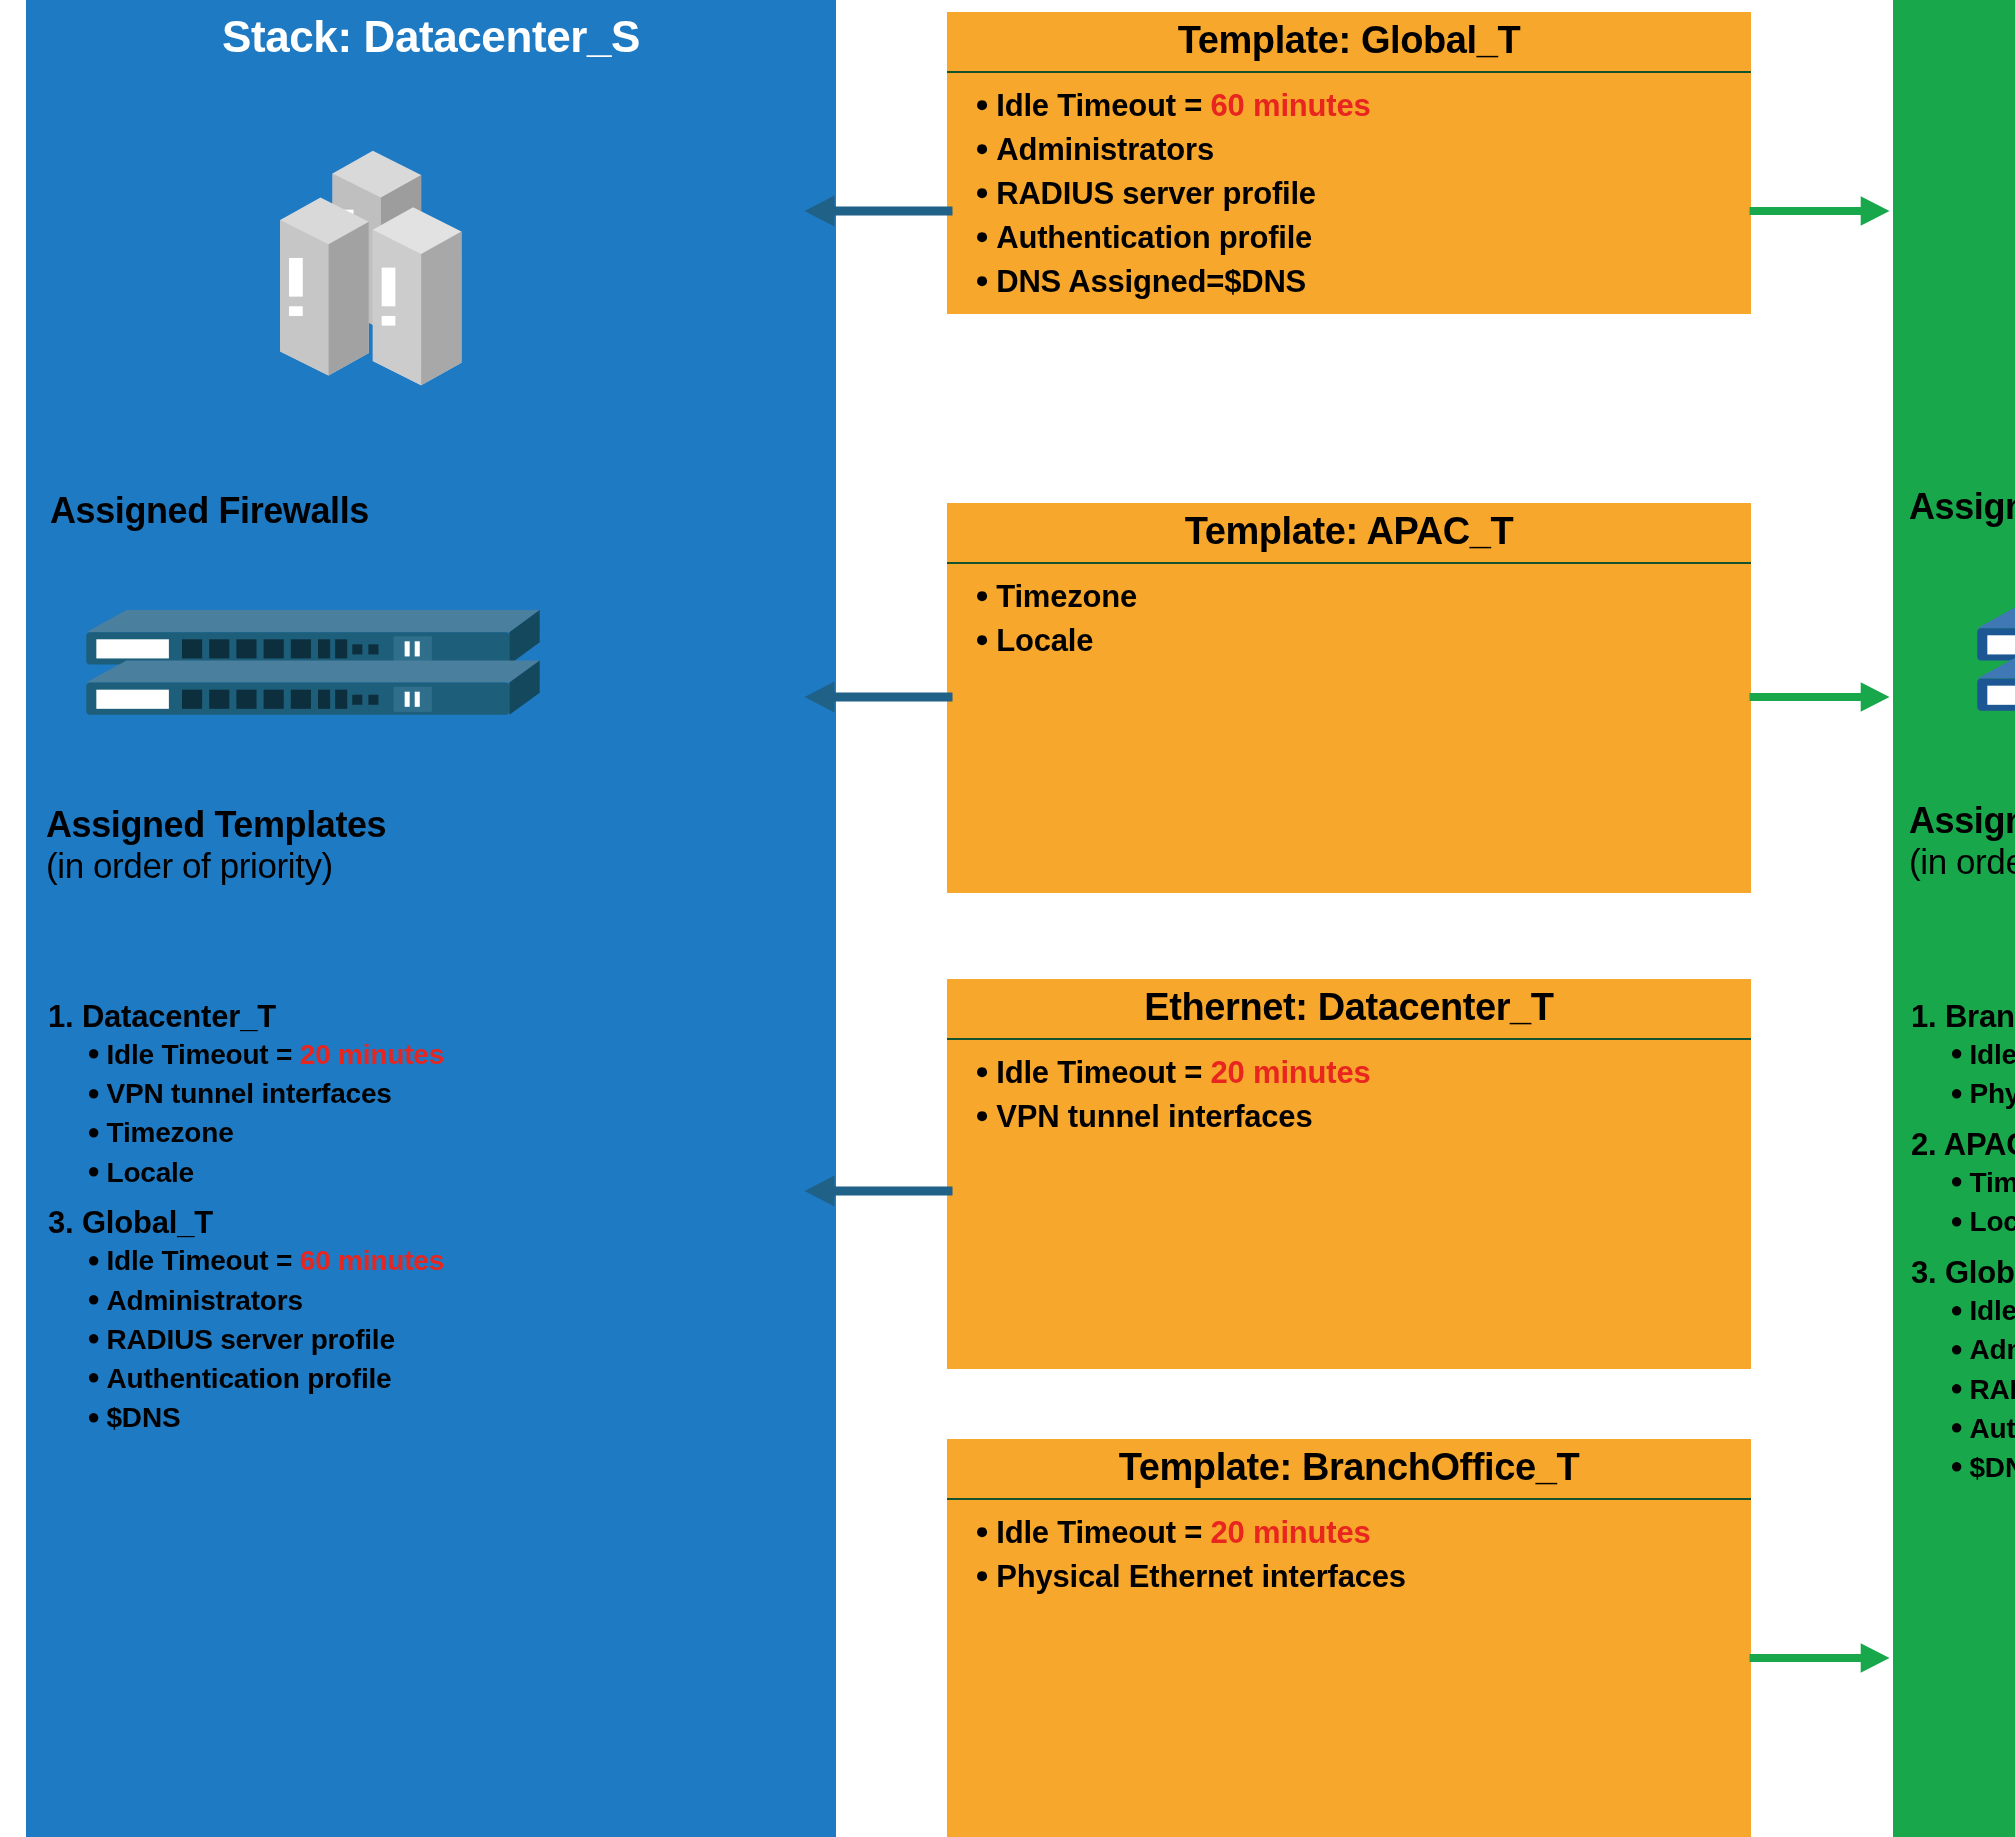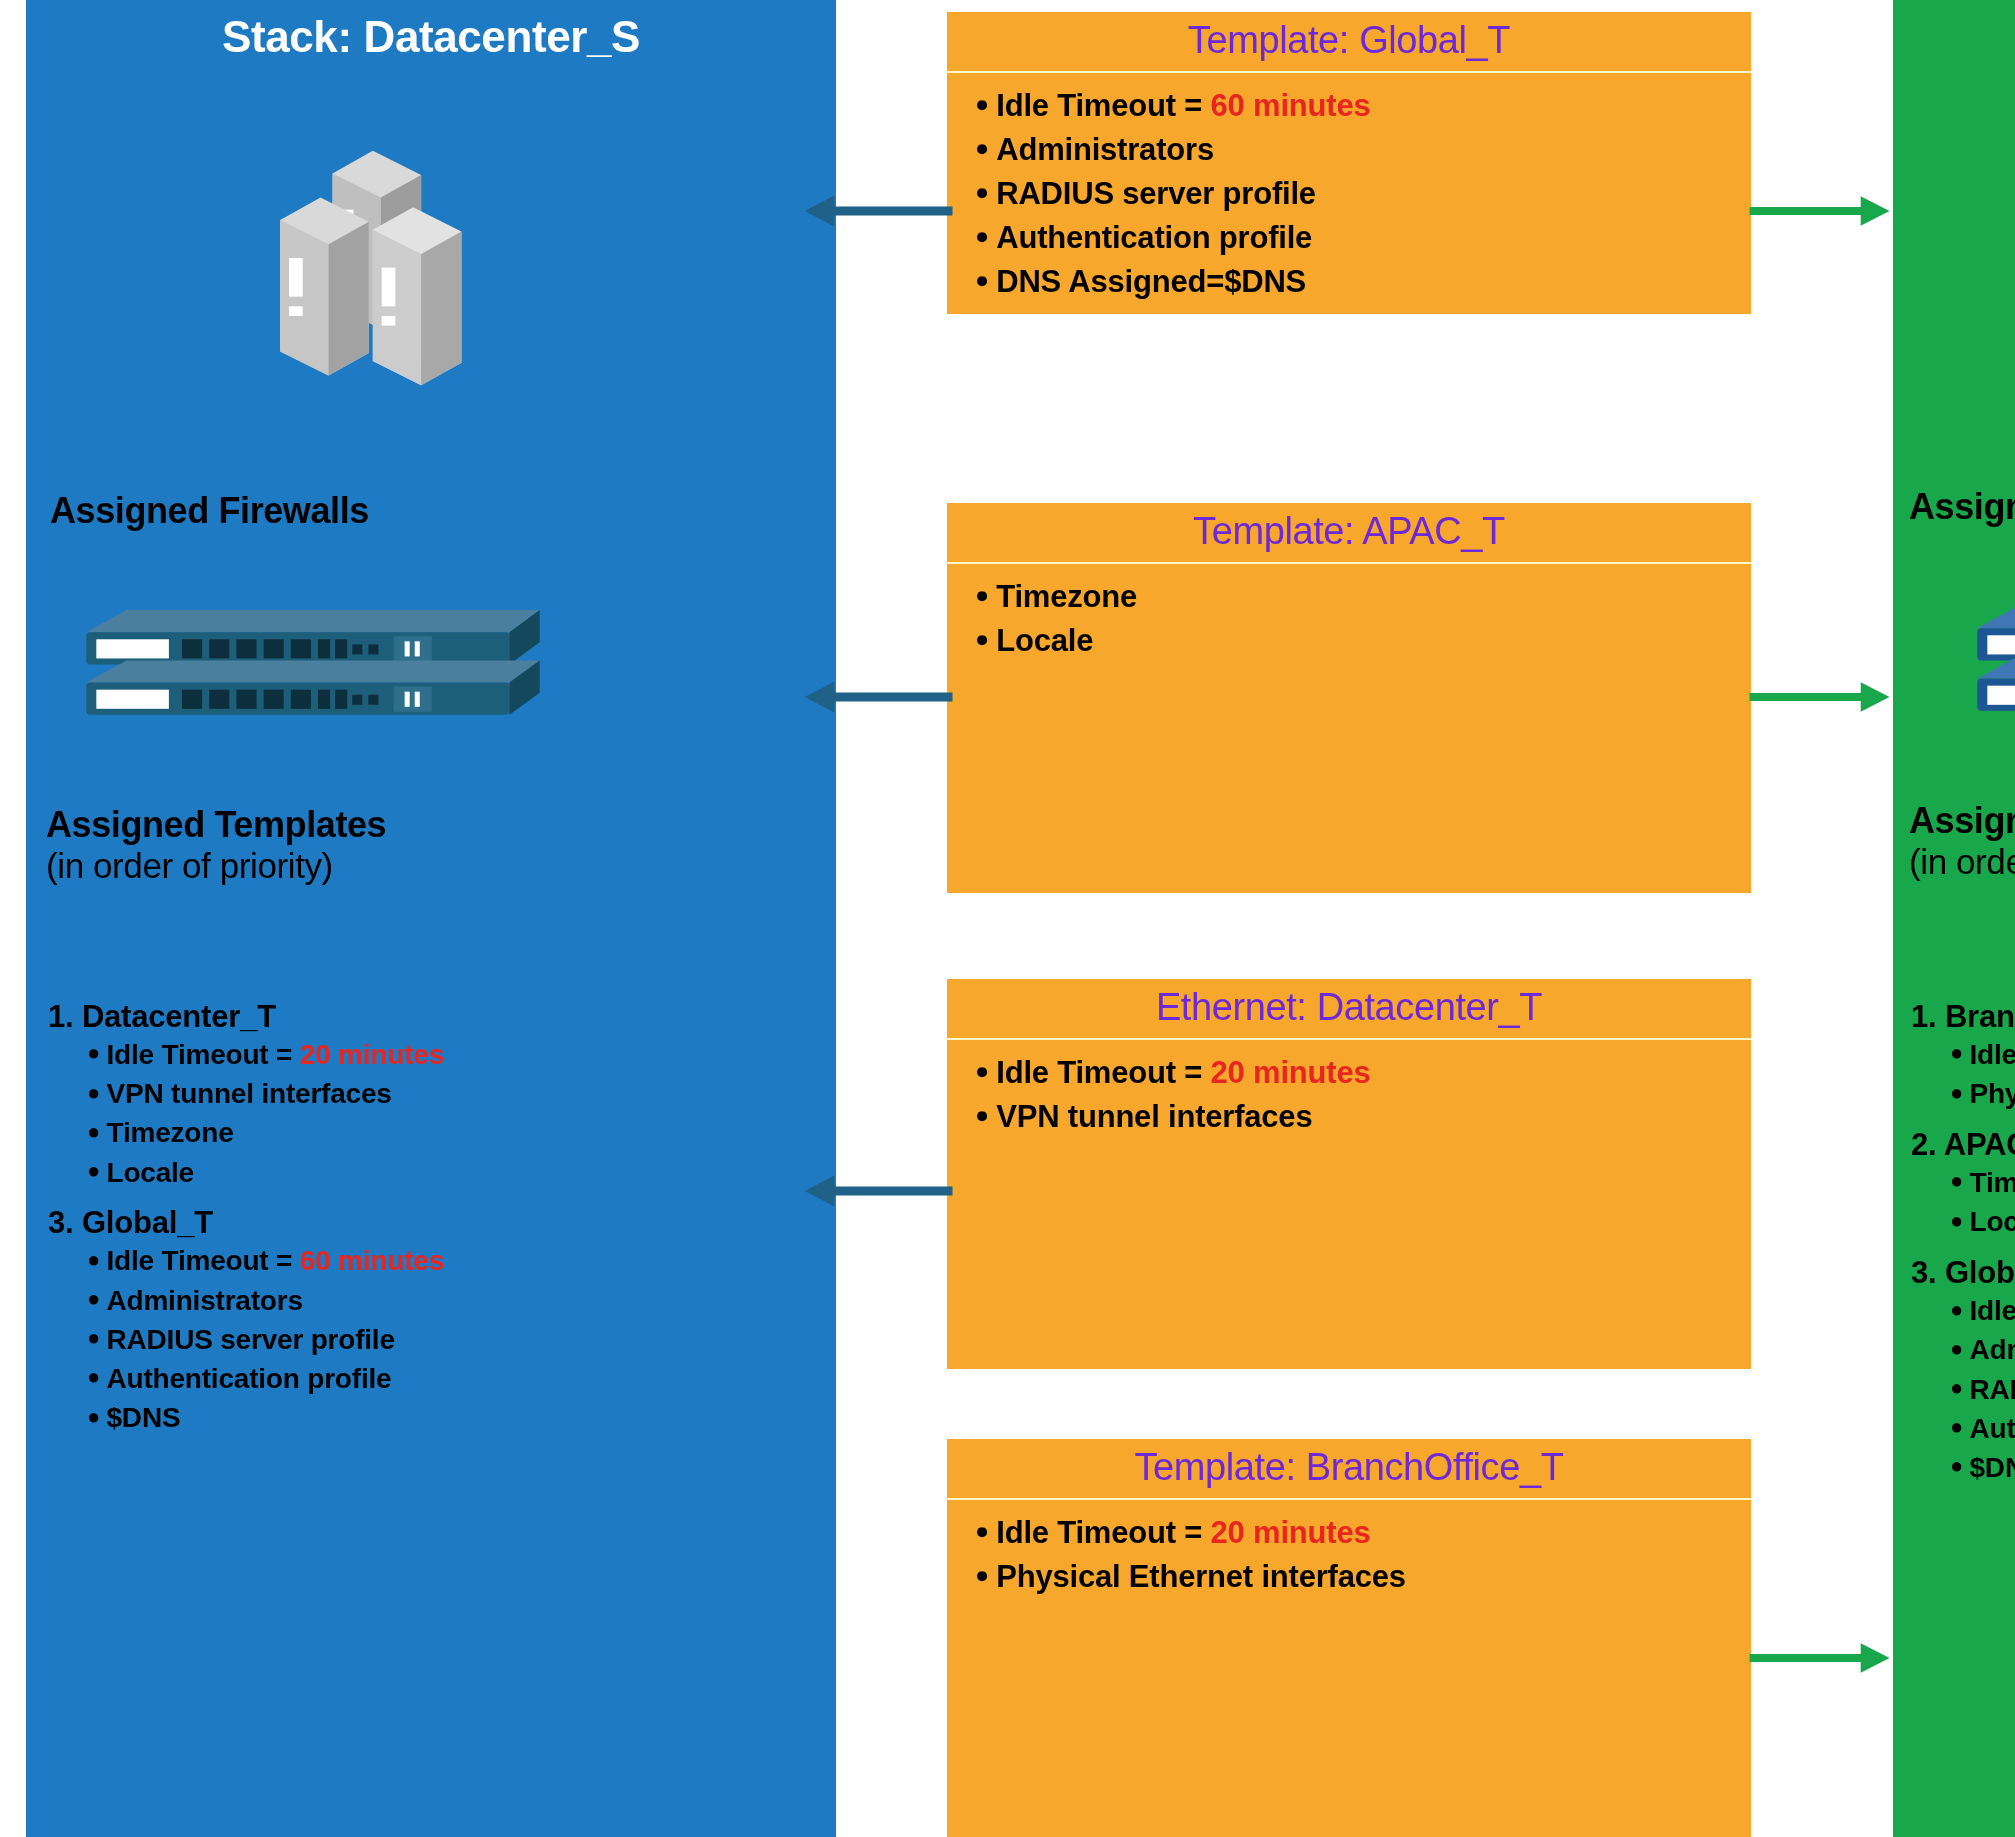--- a/index.html
+++ b/index.html
@@ -67,24 +67,24 @@
   
   .tpl {
     position: absolute;
     left: 0;
     width: 804px;
     background: #f7a72b;
     box-sizing: border-box;
   }
   .tpl-header {
     background: #f7a72b;
-    border-bottom: 2px solid #fef9c3;
-    color: #6d28d9;
+    border-bottom: 2px solid #14532d;
+    color: #000000;
     font-size: 38px;
-    font-weight: normal;
+    font-weight: bold;
     text-align: center;
     padding: 7.3px 0 8.9px 0;
     letter-spacing: -0.4px;
   }
   .tpl-body {
     padding: 10.5px 0 10.5px 28px;
   }
   .tpl-body .li {
     color: #000000;
     font-size: 31px;

